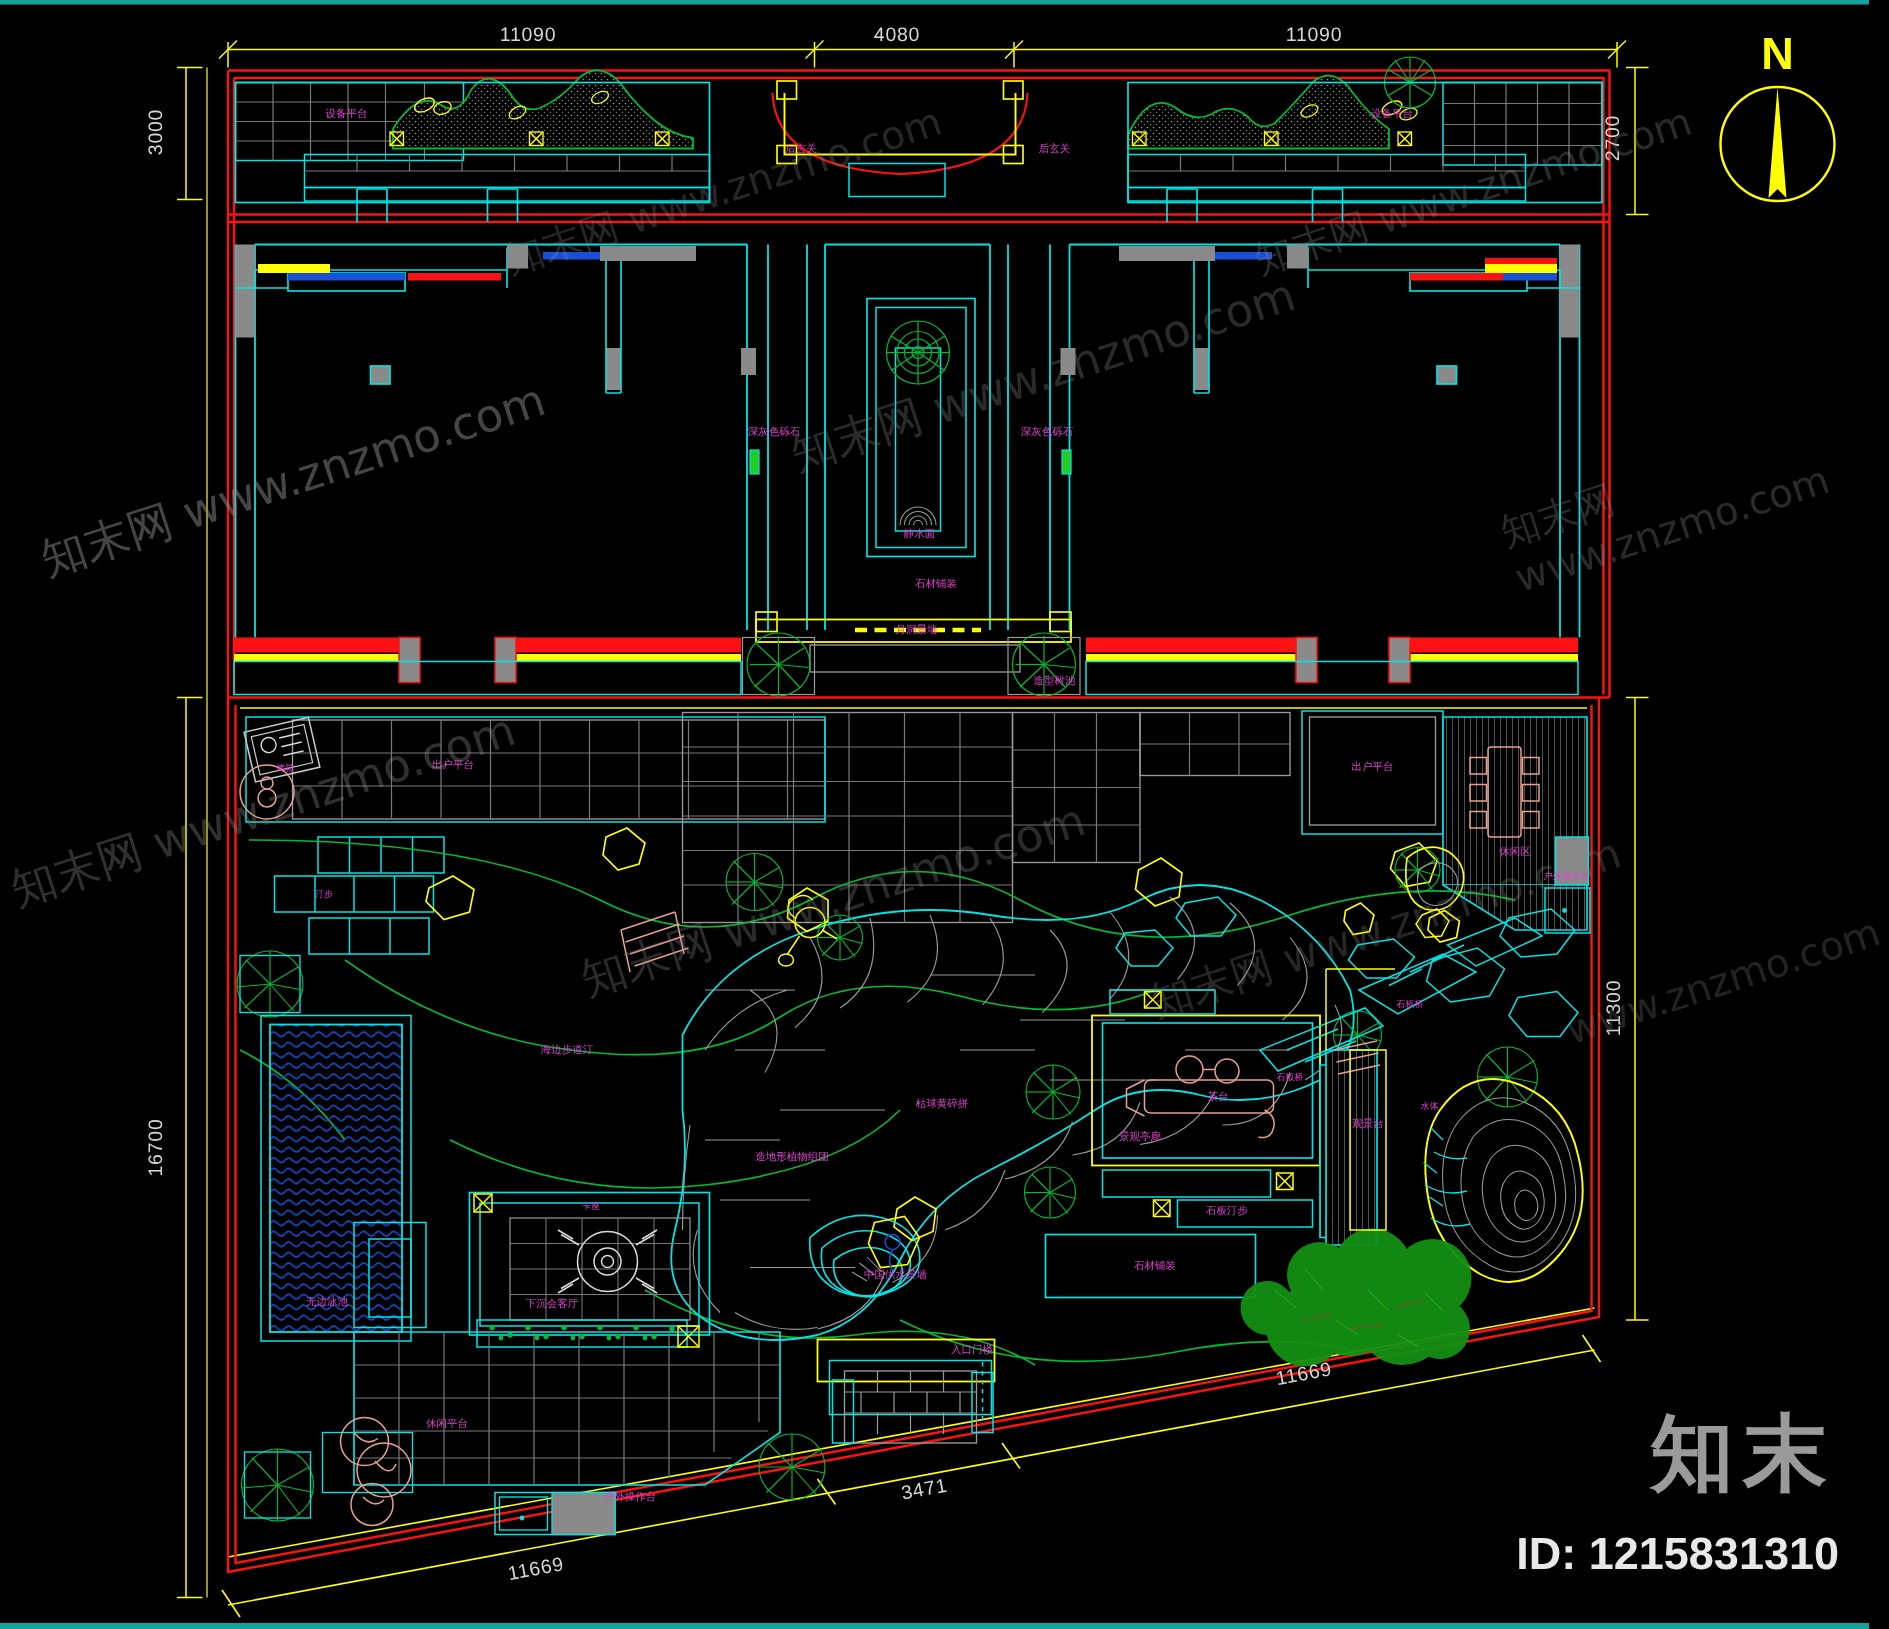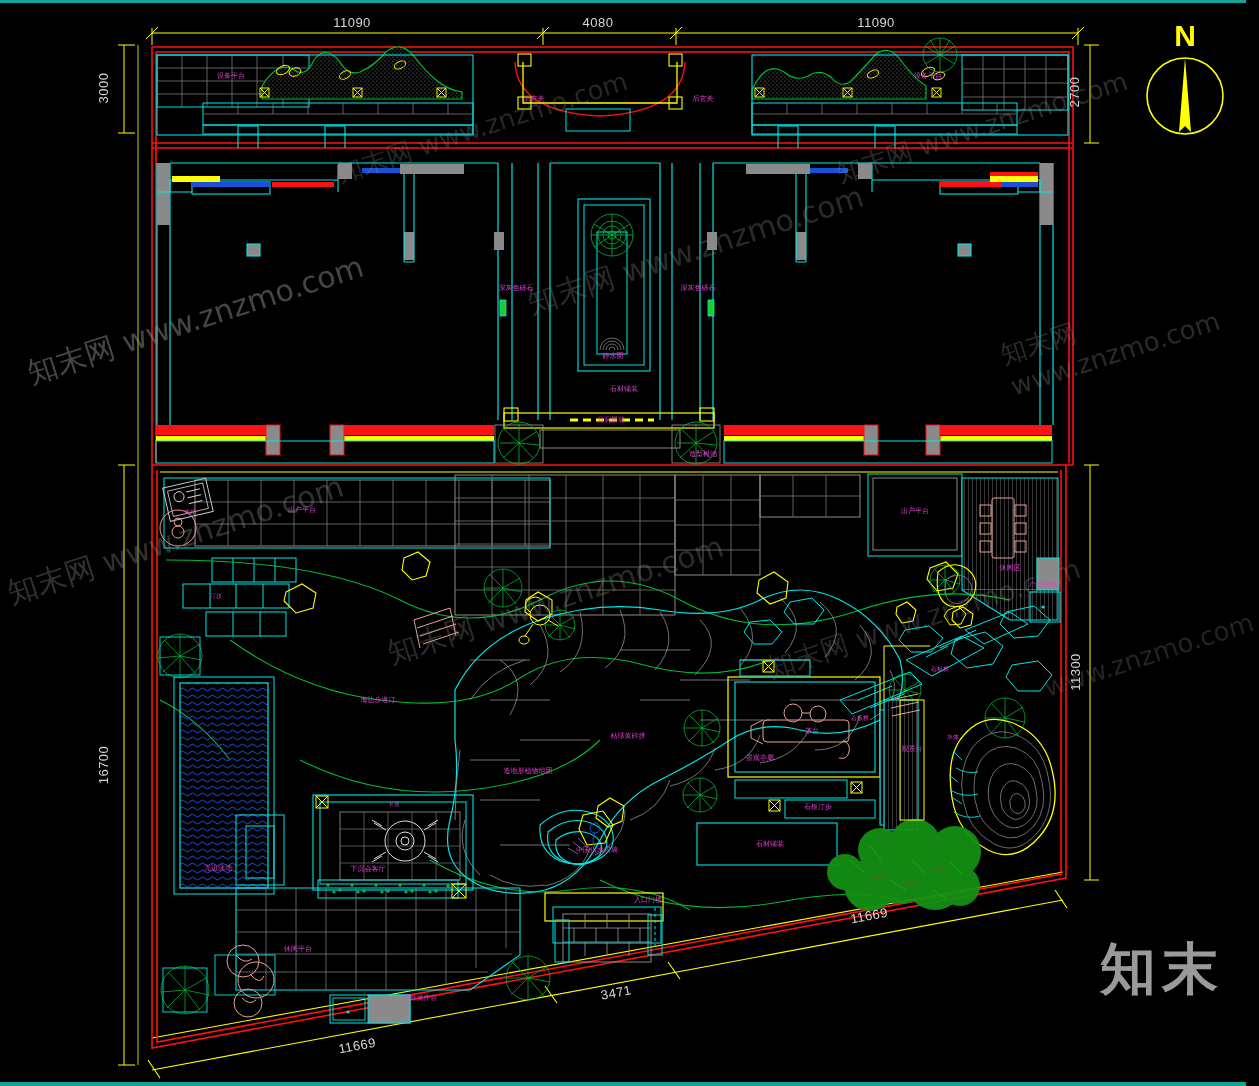--- a/index.html
+++ b/index.html
@@ -936,15 +936,16 @@
   <div class="wm" style="left:330px;top:110px;font-size:26px;transform:rotate(-18deg);opacity:.28;">知末网 www.znzmo.com</div>
   <div class="wm" style="left:520px;top:230px;font-size:30px;transform:rotate(-18deg);opacity:.3;">知末网 www.znzmo.com</div>
   <div class="wm" style="left:830px;top:110px;font-size:26px;transform:rotate(-18deg);opacity:.3;">知末网 www.znzmo.com</div>
   <div class="wm" style="left:0px;top:520px;font-size:30px;transform:rotate(-18deg);opacity:.35;">知末网 www.znzmo.com</div>
   <div class="wm" style="left:380px;top:580px;font-size:30px;transform:rotate(-18deg);opacity:.3;">知末网 www.znzmo.com</div>
   <div class="wm" style="left:760px;top:600px;font-size:28px;transform:rotate(-18deg);opacity:.28;">知末网 www.znzmo.com</div>
   <div class="wm" style="left:1000px;top:300px;font-size:26px;transform:rotate(-18deg);opacity:.3;">知末网 www.znzmo.com</div>
   <div class="wm" style="left:1040px;top:640px;font-size:26px;transform:rotate(-18deg);opacity:.25;">www.znzmo.com</div>
 
   <div id="logo">知末</div>
+  <div id="idtxt">ID: 1215831310</div>
 
   <div class="botbar"></div>
 </div>
 
 </body></html>

